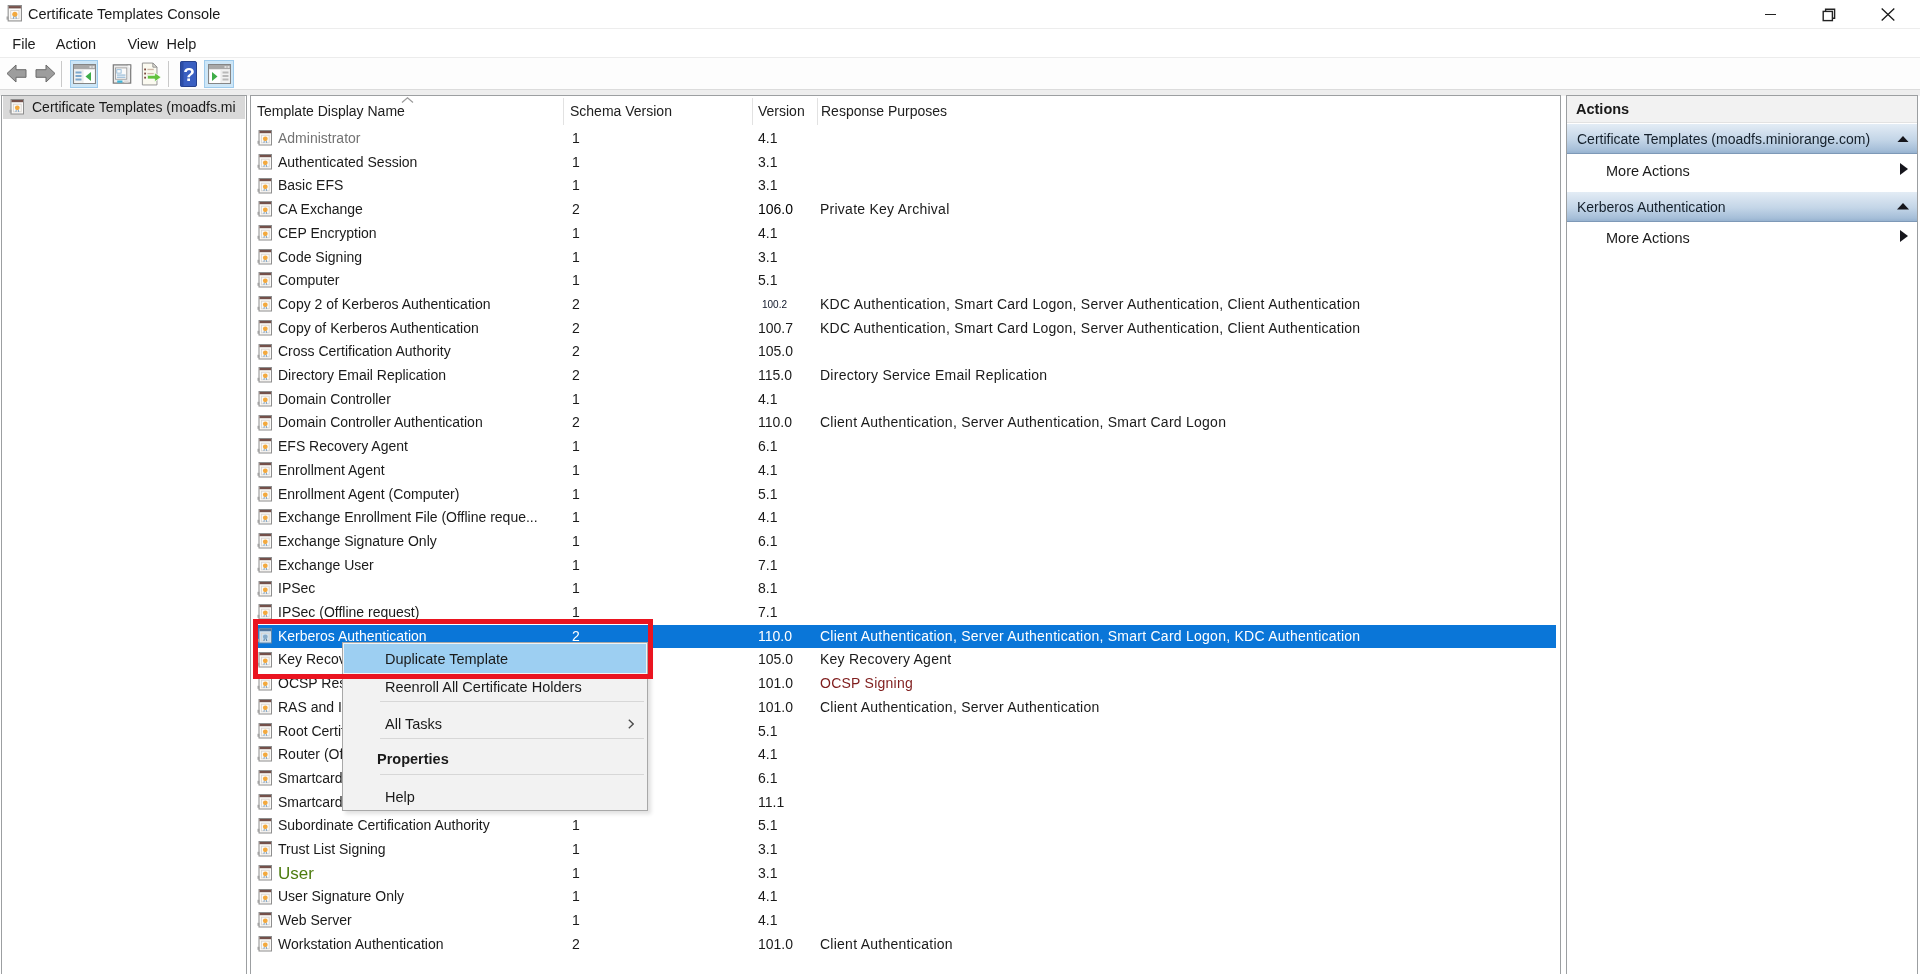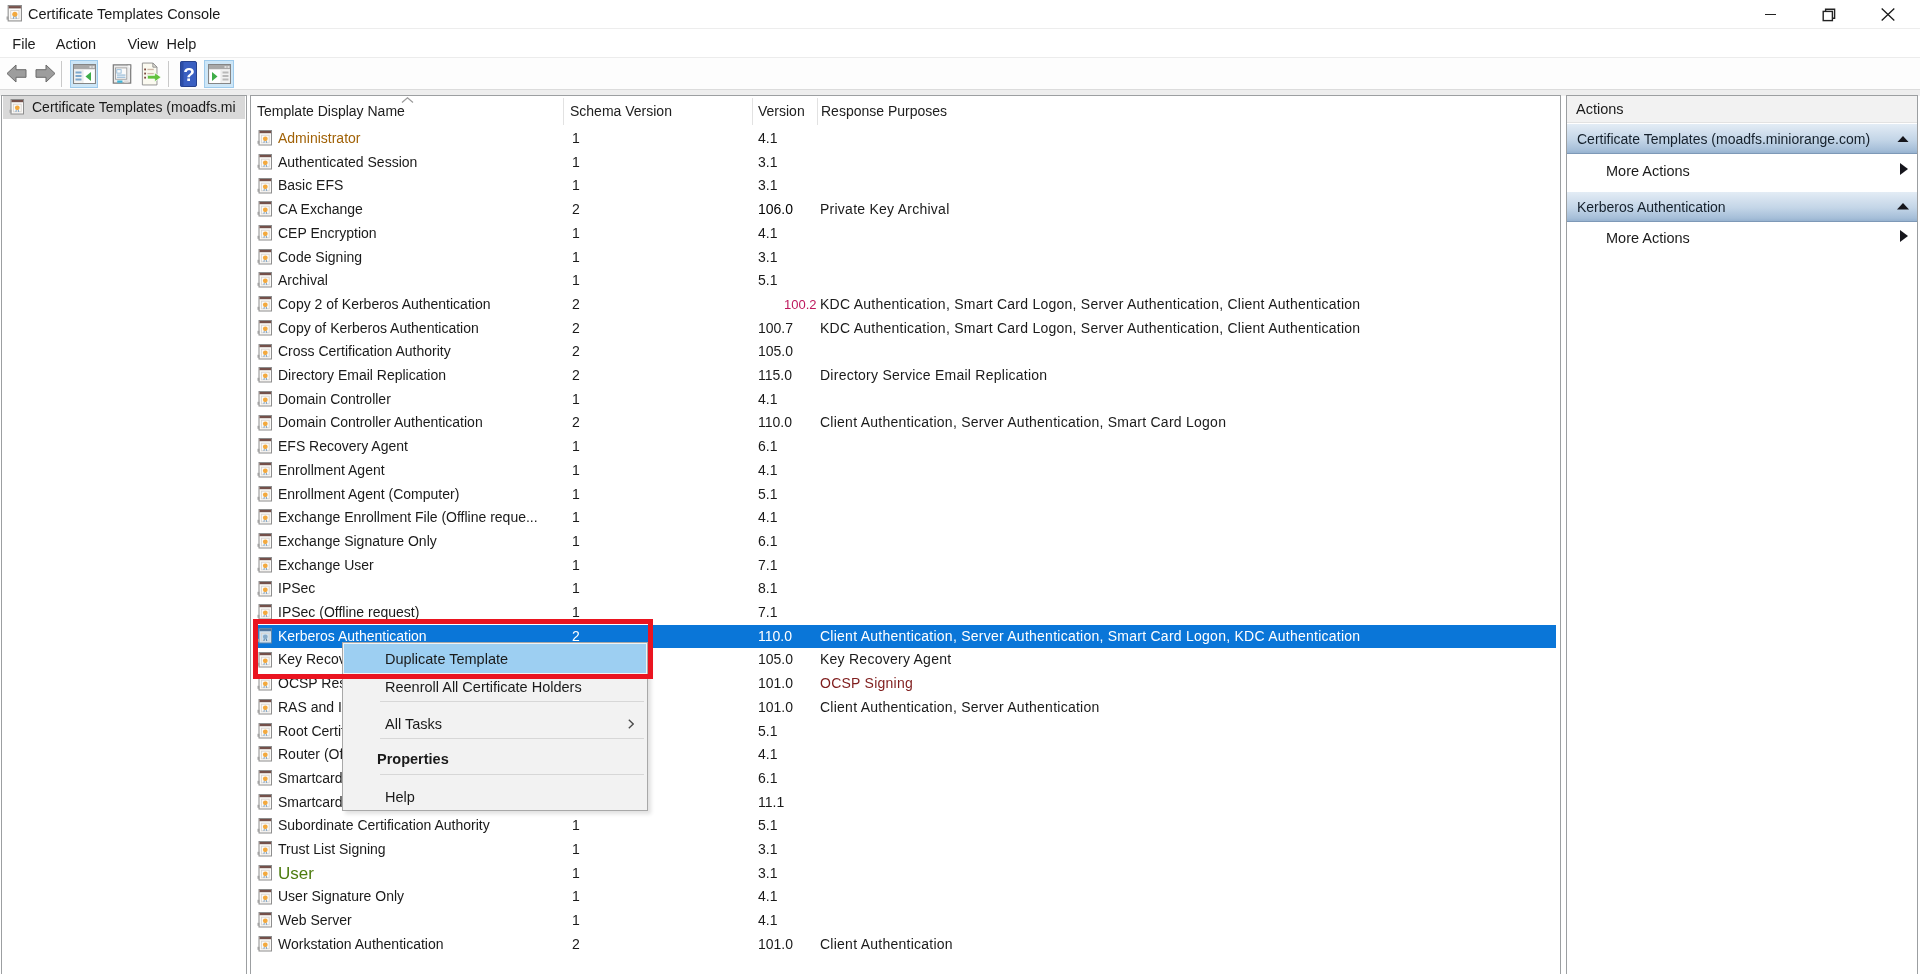--- a/index.html
+++ b/index.html
@@ -113,21 +113,21 @@
 <div class="a" style="left:816.5px;top:98px;width:1px;height:27px;background:#e2e2e2"></div>
 <div class="a" style="left:256px;top:625.4px;width:1300px;height:22.2px;background:#0a76d8"></div>
 <svg style="position:absolute;left:257px;top:130.2px" width="15" height="16" viewBox="0 0 15 16">
     <rect x="2" y="0.5" width="12.5" height="14.5" fill="#fbfaf8" stroke="#8d8d8d" stroke-width="1"></rect>
     <rect x="2.5" y="1" width="11.5" height="2.2" fill="#74504a"></rect>
     <rect x="4.4" y="5.2" width="7.8" height="7.6" fill="none" stroke="#d8d4cf" stroke-width="0.9"></rect>
     <circle cx="8.3" cy="8.8" r="2.4" fill="#f3a93e"></circle>
     <path d="M7.3 10.8 L6.9 13 M9.3 10.8 L9.7 13" stroke="#8aabc9" stroke-width="1.1"></path>
     <rect x="0.5" y="10.8" width="2" height="3" fill="#a3a3a3"></rect>
   </svg>
-<div class="a" style="left:278px;top:127.0px;height:23.7px;line-height:23.7px;font-size:14px;color:#a16207">Administrator</div>
+<div class="a" style="left:278px;top:127.0px;height:23.7px;line-height:23.7px;font-size:14px;color:#737373">Administrator</div>
 <div class="a" style="left:572px;top:127.0px;height:23.7px;line-height:23.7px;font-size:14px;color:#1a1a1a">1</div>
 <div class="a" style="left:758px;top:127.0px;height:23.7px;line-height:23.7px;font-size:14px;color:#1a1a1a">4.1</div>
 <svg style="position:absolute;left:257px;top:153.89999999999998px" width="15" height="16" viewBox="0 0 15 16">
     <rect x="2" y="0.5" width="12.5" height="14.5" fill="#fbfaf8" stroke="#8d8d8d" stroke-width="1"></rect>
     <rect x="2.5" y="1" width="11.5" height="2.2" fill="#74504a"></rect>
     <rect x="4.4" y="5.2" width="7.8" height="7.6" fill="none" stroke="#d8d4cf" stroke-width="0.9"></rect>
     <circle cx="8.3" cy="8.8" r="2.4" fill="#f3a93e"></circle>
     <path d="M7.3 10.8 L6.9 13 M9.3 10.8 L9.7 13" stroke="#8aabc9" stroke-width="1.1"></path>
     <rect x="0.5" y="10.8" width="2" height="3" fill="#a3a3a3"></rect>
   </svg>
@@ -180,34 +180,34 @@
 <div class="a" style="left:572px;top:245.5px;height:23.7px;line-height:23.7px;font-size:14px;color:#1a1a1a">1</div>
 <div class="a" style="left:758px;top:245.5px;height:23.7px;line-height:23.7px;font-size:14px;color:#1a1a1a">3.1</div>
 <svg style="position:absolute;left:257px;top:272.4px" width="15" height="16" viewBox="0 0 15 16">
     <rect x="2" y="0.5" width="12.5" height="14.5" fill="#fbfaf8" stroke="#8d8d8d" stroke-width="1"></rect>
     <rect x="2.5" y="1" width="11.5" height="2.2" fill="#74504a"></rect>
     <rect x="4.4" y="5.2" width="7.8" height="7.6" fill="none" stroke="#d8d4cf" stroke-width="0.9"></rect>
     <circle cx="8.3" cy="8.8" r="2.4" fill="#f3a93e"></circle>
     <path d="M7.3 10.8 L6.9 13 M9.3 10.8 L9.7 13" stroke="#8aabc9" stroke-width="1.1"></path>
     <rect x="0.5" y="10.8" width="2" height="3" fill="#a3a3a3"></rect>
   </svg>
-<div class="a" style="left:278px;top:269.2px;height:23.7px;line-height:23.7px;font-size:14px;color:#1a1a1a">Archival</div>
+<div class="a" style="left:278px;top:269.2px;height:23.7px;line-height:23.7px;font-size:14px;color:#1a1a1a">Computer</div>
 <div class="a" style="left:572px;top:269.2px;height:23.7px;line-height:23.7px;font-size:14px;color:#1a1a1a">1</div>
 <div class="a" style="left:758px;top:269.2px;height:23.7px;line-height:23.7px;font-size:14px;color:#1a1a1a">5.1</div>
 <svg style="position:absolute;left:257px;top:296.09999999999997px" width="15" height="16" viewBox="0 0 15 16">
     <rect x="2" y="0.5" width="12.5" height="14.5" fill="#fbfaf8" stroke="#8d8d8d" stroke-width="1"></rect>
     <rect x="2.5" y="1" width="11.5" height="2.2" fill="#74504a"></rect>
     <rect x="4.4" y="5.2" width="7.8" height="7.6" fill="none" stroke="#d8d4cf" stroke-width="0.9"></rect>
     <circle cx="8.3" cy="8.8" r="2.4" fill="#f3a93e"></circle>
     <path d="M7.3 10.8 L6.9 13 M9.3 10.8 L9.7 13" stroke="#8aabc9" stroke-width="1.1"></path>
     <rect x="0.5" y="10.8" width="2" height="3" fill="#a3a3a3"></rect>
   </svg>
 <div class="a" style="left:278px;top:292.9px;height:23.7px;line-height:23.7px;font-size:14px;color:#1a1a1a">Copy 2 of Kerberos Authentication</div>
 <div class="a" style="left:572px;top:292.9px;height:23.7px;line-height:23.7px;font-size:14px;color:#1a1a1a">2</div>
-<div class="a" style="left:784px;top:292.9px;height:23.7px;line-height:23.7px;font-size:13px;color:#be185d">100.2</div>
+<div class="a" style="left:762px;top:292.9px;height:23.7px;line-height:23.7px;font-size:10px;color:#0f172a">100.2</div>
 <div class="a" style="left:820px;top:292.9px;height:23.7px;line-height:23.7px;font-size:14px;letter-spacing:0.25px;color:#1a1a1a">KDC Authentication, Smart Card Logon, Server Authentication, Client Authentication</div>
 <svg style="position:absolute;left:257px;top:319.8px" width="15" height="16" viewBox="0 0 15 16">
     <rect x="2" y="0.5" width="12.5" height="14.5" fill="#fbfaf8" stroke="#8d8d8d" stroke-width="1"></rect>
     <rect x="2.5" y="1" width="11.5" height="2.2" fill="#74504a"></rect>
     <rect x="4.4" y="5.2" width="7.8" height="7.6" fill="none" stroke="#d8d4cf" stroke-width="0.9"></rect>
     <circle cx="8.3" cy="8.8" r="2.4" fill="#f3a93e"></circle>
     <path d="M7.3 10.8 L6.9 13 M9.3 10.8 L9.7 13" stroke="#8aabc9" stroke-width="1.1"></path>
     <rect x="0.5" y="10.8" width="2" height="3" fill="#a3a3a3"></rect>
   </svg>
 <div class="a" style="left:278px;top:316.6px;height:23.7px;line-height:23.7px;font-size:14px;color:#1a1a1a">Copy of Kerberos Authentication</div>
@@ -502,21 +502,21 @@
     <circle cx="8.3" cy="8.8" r="2.4" fill="#f3a93e"></circle>
     <path d="M7.3 10.8 L6.9 13 M9.3 10.8 L9.7 13" stroke="#8aabc9" stroke-width="1.1"></path>
     <rect x="0.5" y="10.8" width="2" height="3" fill="#a3a3a3"></rect>
   </svg>
 <div class="a" style="left:278px;top:932.8px;height:23.7px;line-height:23.7px;font-size:14px;color:#1a1a1a">Workstation Authentication</div>
 <div class="a" style="left:572px;top:932.8px;height:23.7px;line-height:23.7px;font-size:14px;color:#1a1a1a">2</div>
 <div class="a" style="left:758px;top:932.8px;height:23.7px;line-height:23.7px;font-size:14px;color:#1a1a1a">101.0</div>
 <div class="a" style="left:820px;top:932.8px;height:23.7px;line-height:23.7px;font-size:14px;letter-spacing:0.25px;color:#1a1a1a">Client Authentication</div>
 <div class="a" style="left:1566px;top:95px;width:352px;height:880px;background:#fff;border:1px solid #9c9fa1"></div>
 <div class="a" style="left:1567px;top:96px;width:350px;height:27px;background:#f2f2f2;border-bottom:1px solid #e2e2e2"></div>
-<div class="a" style="left:1576px;top:96px;height:27px;line-height:27px;font-size:14.5px;font-weight:normal;color:#1a1a1a">Actions</div>
+<div class="a" style="left:1576px;top:96px;height:27px;line-height:27px;font-size:14.5px;font-weight:bold;color:#1a1a1a">Actions</div>
 <div class="a" style="left:1567px;top:124px;width:350px;height:30px;background:linear-gradient(#e3ecf5,#c3d5e7 55%,#a5bed8 90%,#97b2cf);border-bottom:1px solid #7e99b7"></div>
 <div class="a" style="left:1577px;top:124px;height:30px;line-height:30px;font-size:14px;color:#15202c">Certificate Templates (moadfs.miniorange.com)</div>
 <svg class="a" style="left:1897px;top:135.7px" width="12" height="6.5" viewBox="0 0 12 6.5">
     <path d="M6 0 L12 6.5 L0 6.5 Z" fill="#16161c"></path>
   </svg>
 <div class="a" style="left:1606px;top:157px;height:28px;line-height:28px;font-size:14.5px;color:#1a1a1a">More Actions</div>
 <svg class="a" style="left:1900px;top:163px" width="8" height="12" viewBox="0 0 8 12">
     <path d="M0 0 L8 6 L0 12 Z" fill="#16161c"></path>
   </svg>
 <div class="a" style="left:1567px;top:191.5px;width:350px;height:30px;background:linear-gradient(#e3ecf5,#c3d5e7 55%,#a5bed8 90%,#97b2cf);border-bottom:1px solid #7e99b7"></div>

